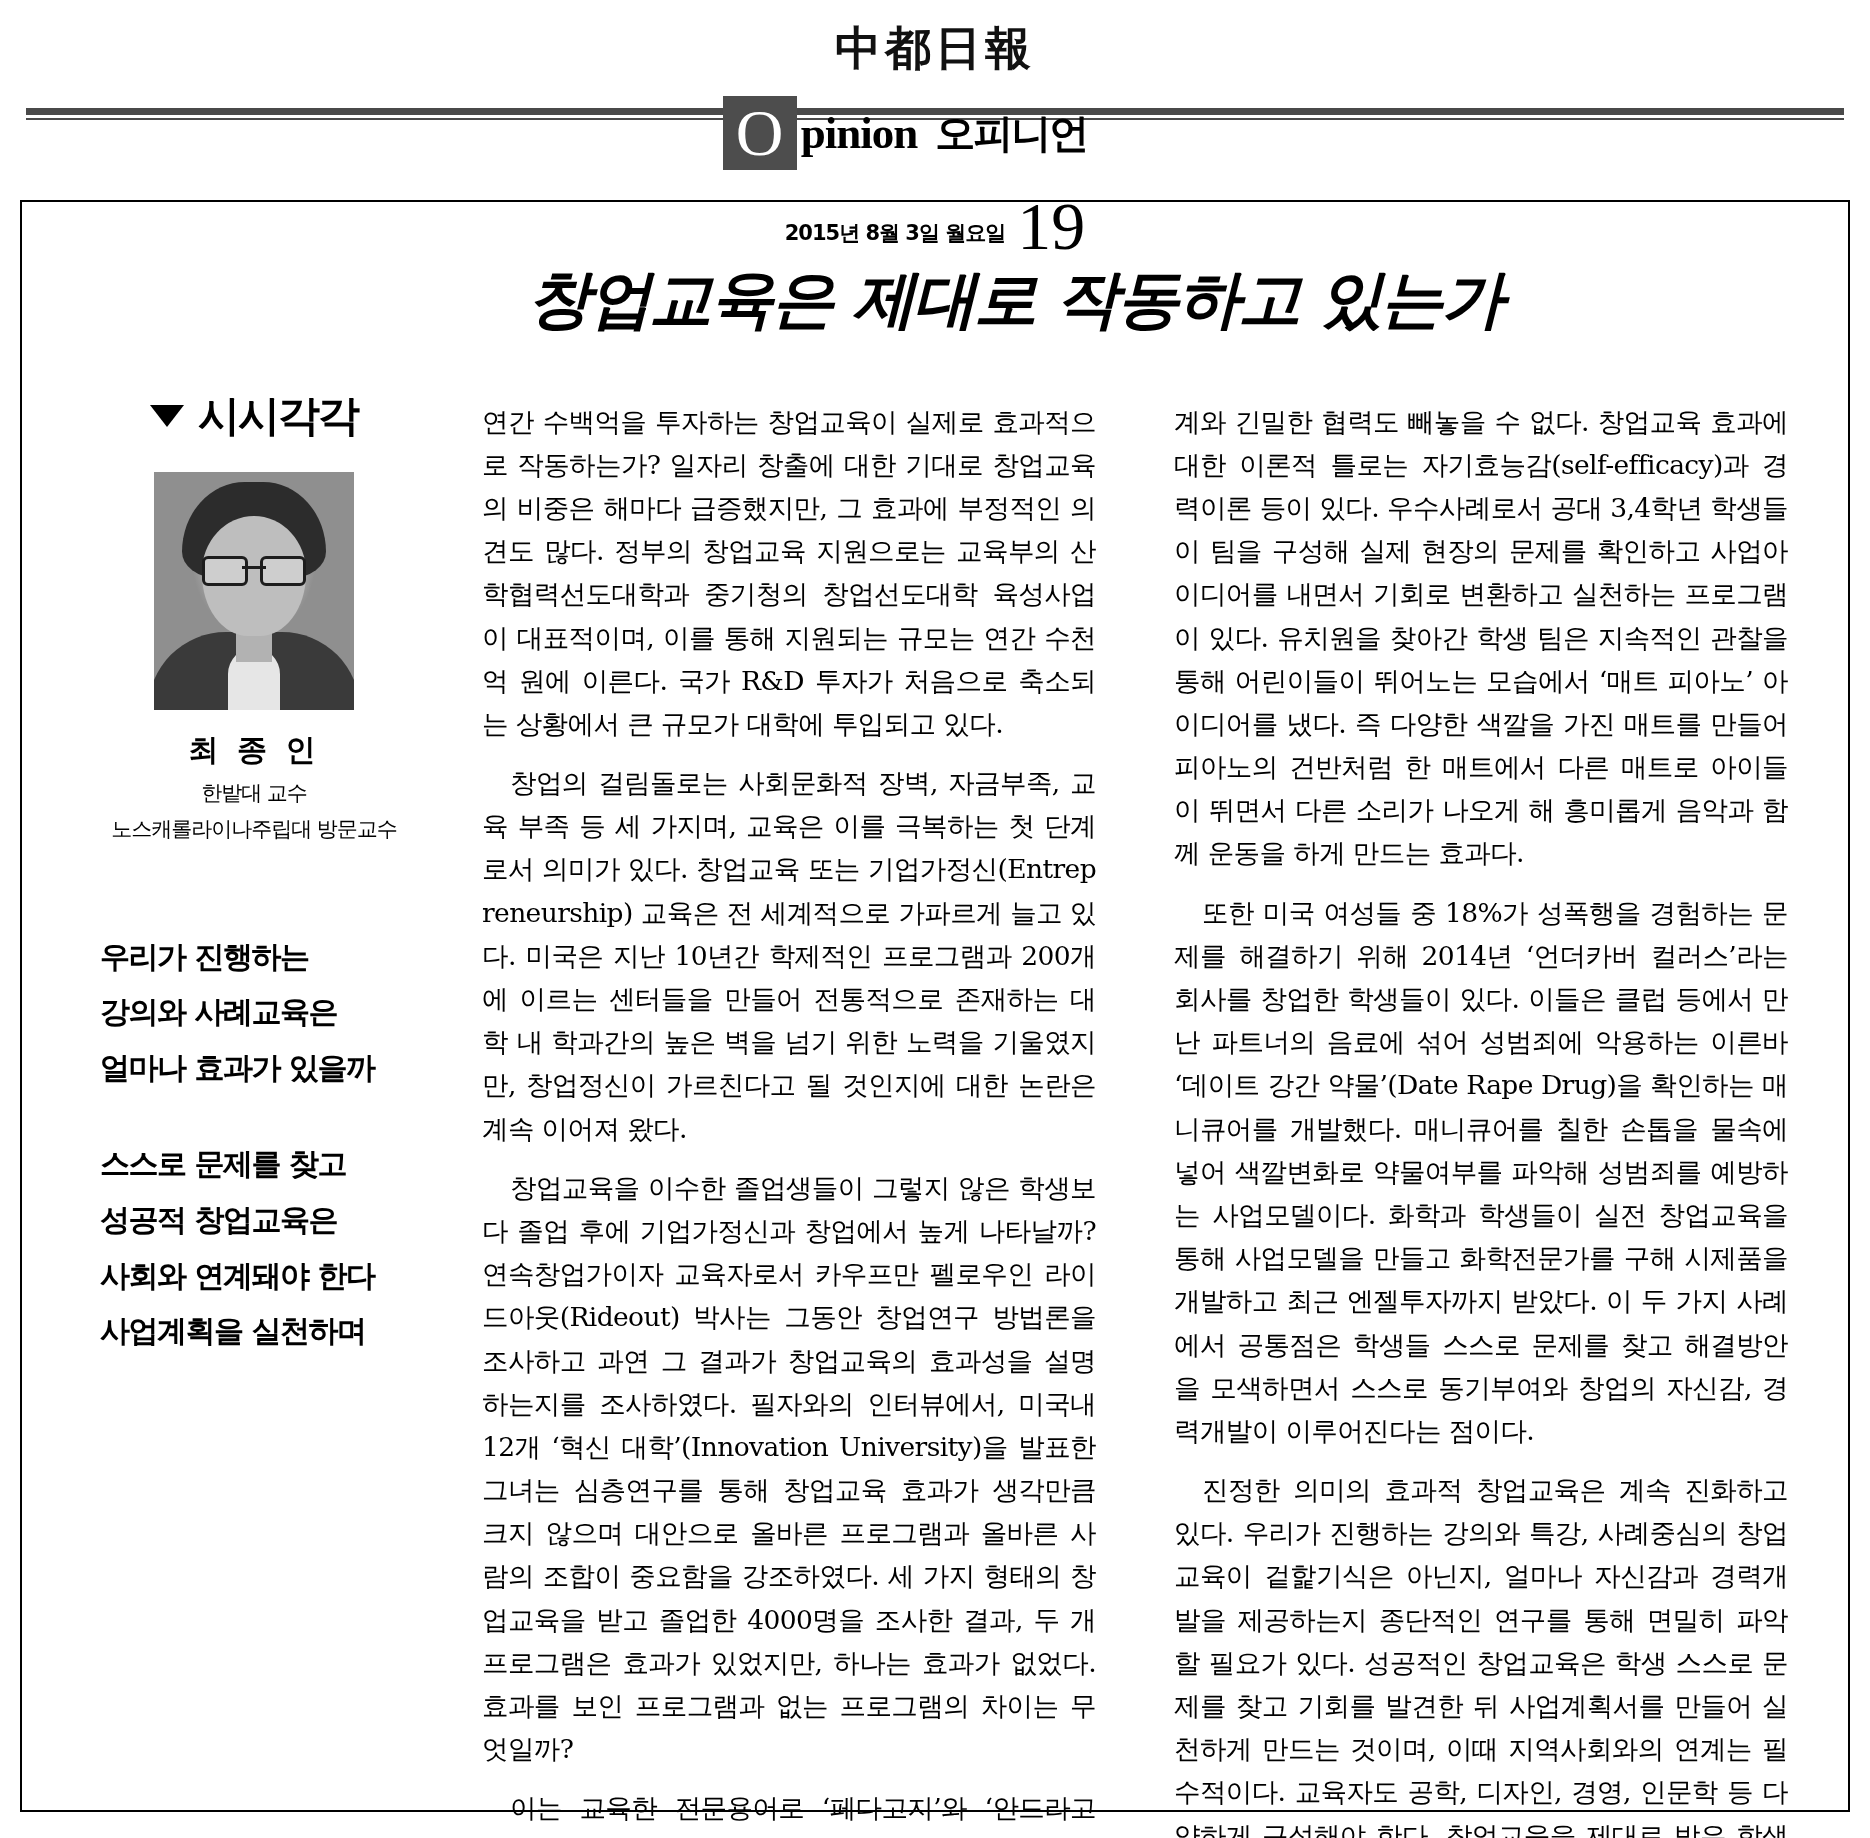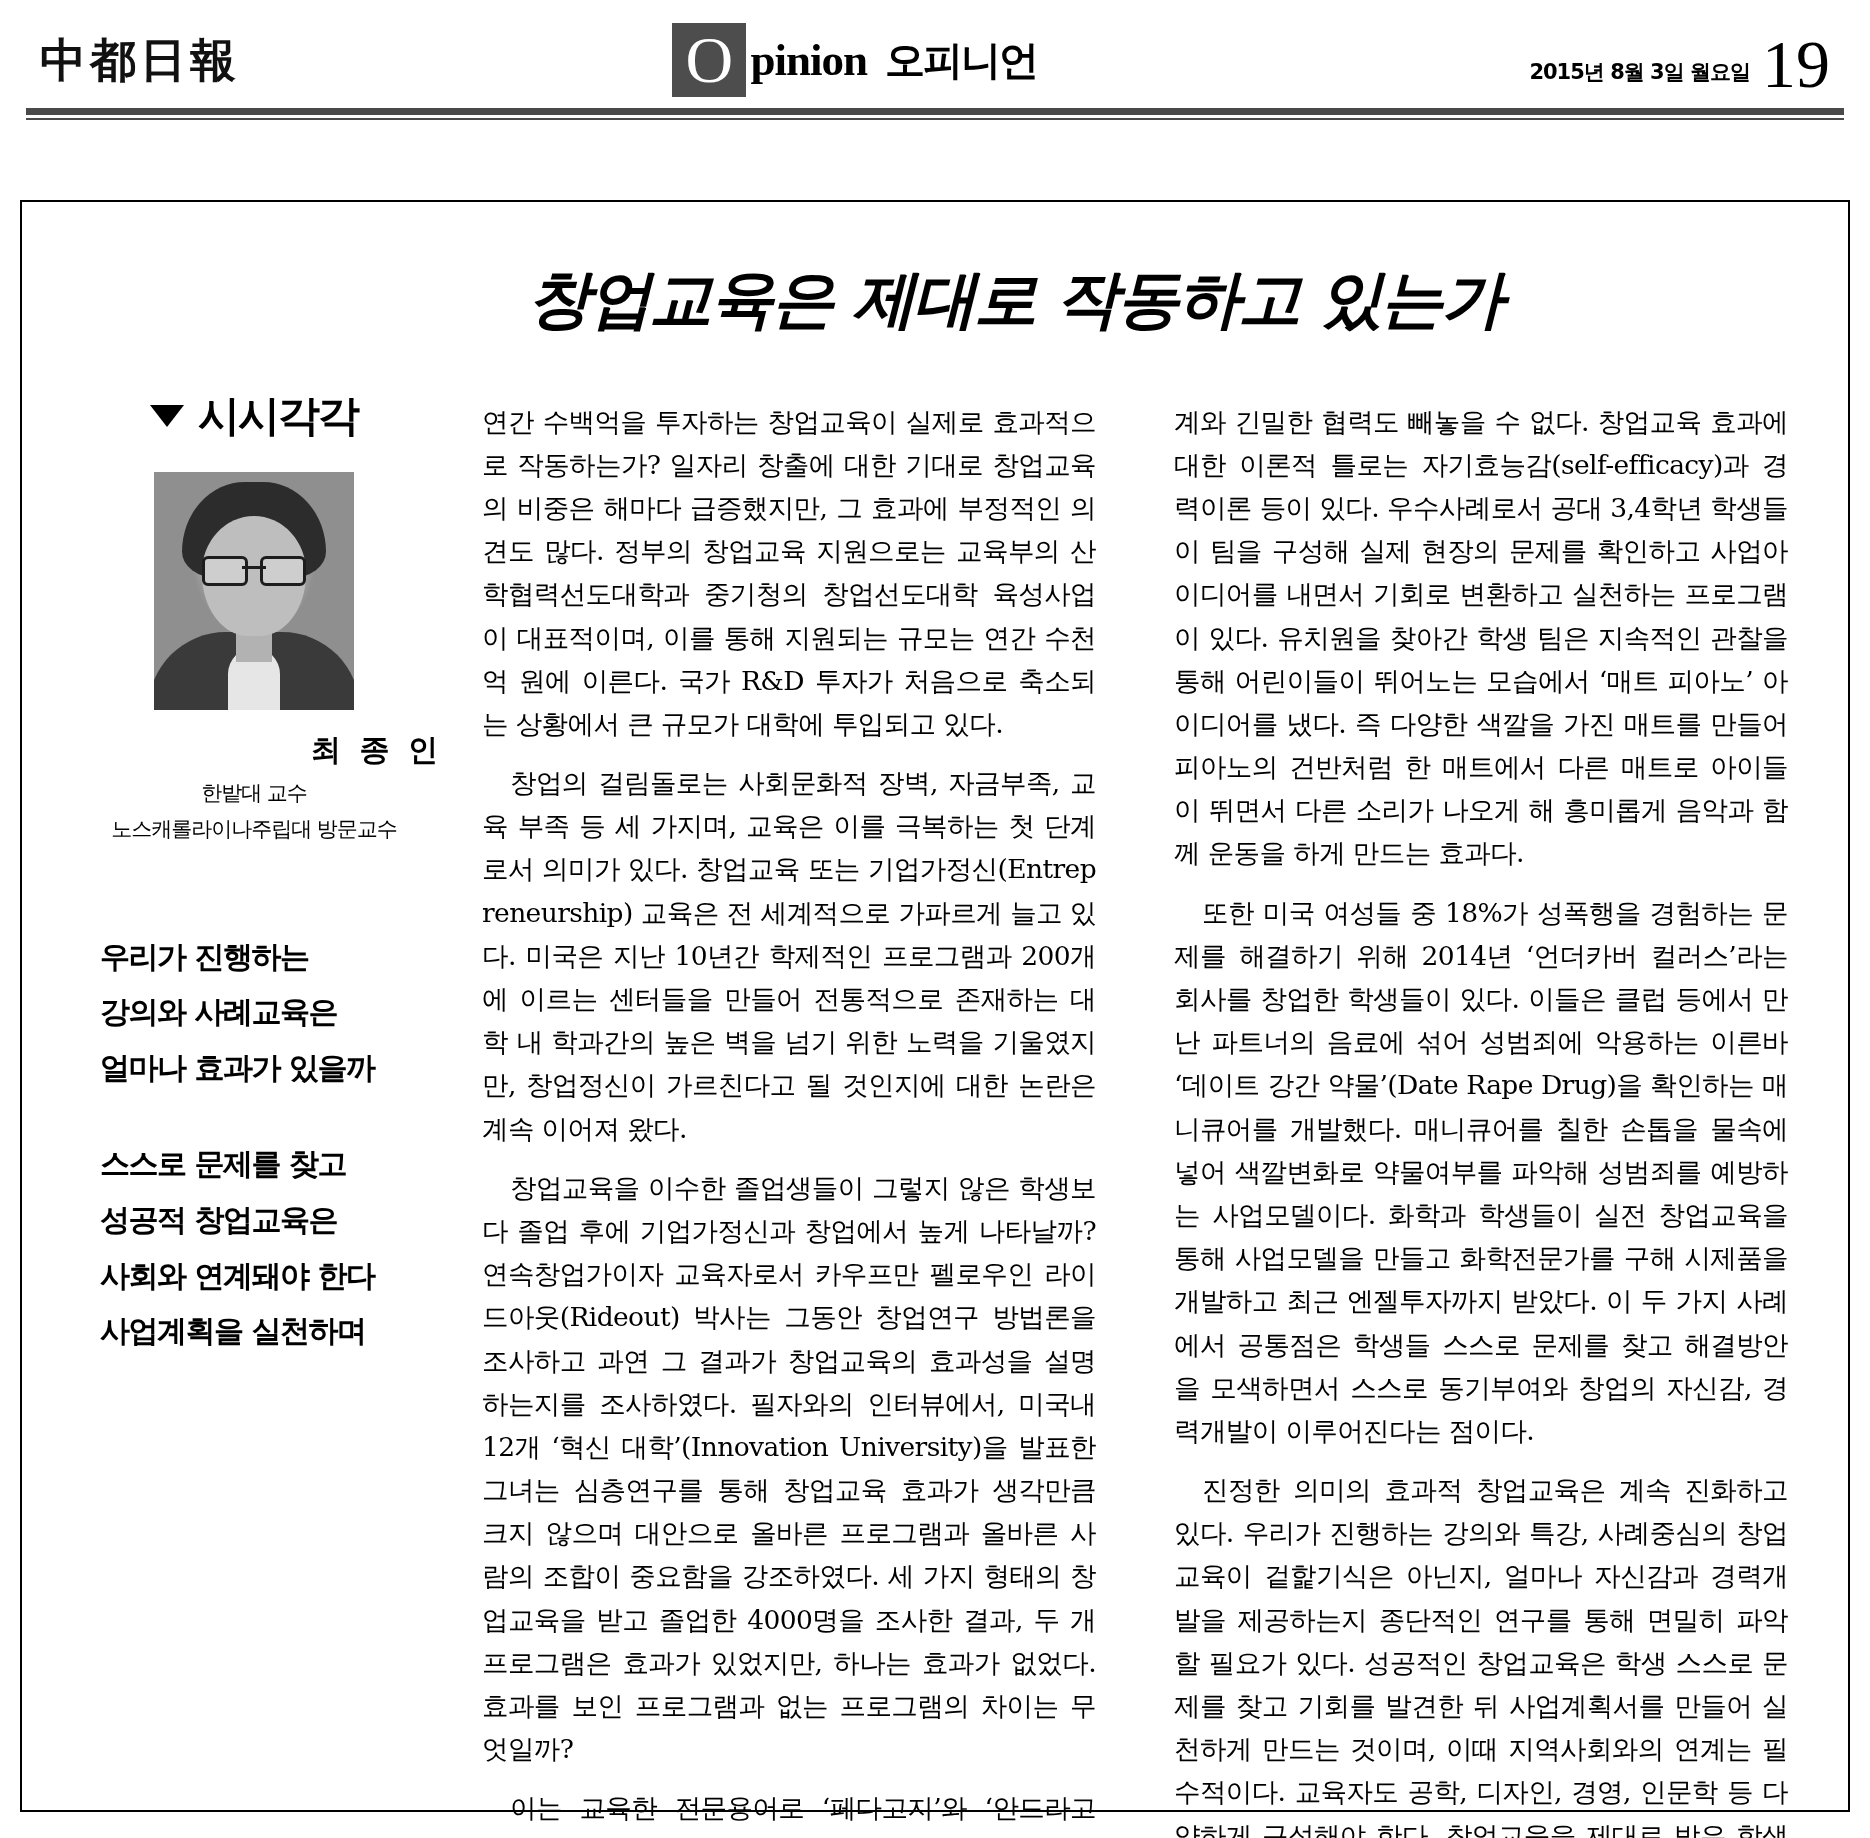--- a/index.html
+++ b/index.html
@@ -19,25 +19,26 @@
     height: 1838px;
     position: relative;
     box-sizing: border-box;
     padding: 0;
   }
 
   
   .masthead {
     position: relative;
     height: 104px;
-    padding: 0 40px;
+    padding: 0 26px;
     box-sizing: border-box;
     display: flex;
     align-items: center;
     justify-content: space-between;
+    flex-direction: column;
   }
   .masthead-logo {
     font-family: "DejaVu Serif", serif;
     font-weight: bold;
     font-size: 46px;
     letter-spacing: 4px;
     color: #111;
     margin-top: 18px;
     white-space: nowrap;
   }
@@ -220,21 +221,21 @@
     background: #e8e6e2;
     border-radius: 26px 26px 0 0;
   }
   .portrait .neck {
     position: absolute;
     left: 82px; top: 150px;
     width: 36px; height: 40px;
     background: #bdb0a6;
   }
   .author-name {
-    text-align: right;
+    text-align: center;
     font-family: "DejaVu Sans", sans-serif;
     font-weight: bold;
     font-size: 30px;
     letter-spacing: 4px;
     margin-top: 20px;
   }
   .author-aff {
     text-align: center;
     font-family: "DejaVu Sans", sans-serif;
     font-size: 21px;

